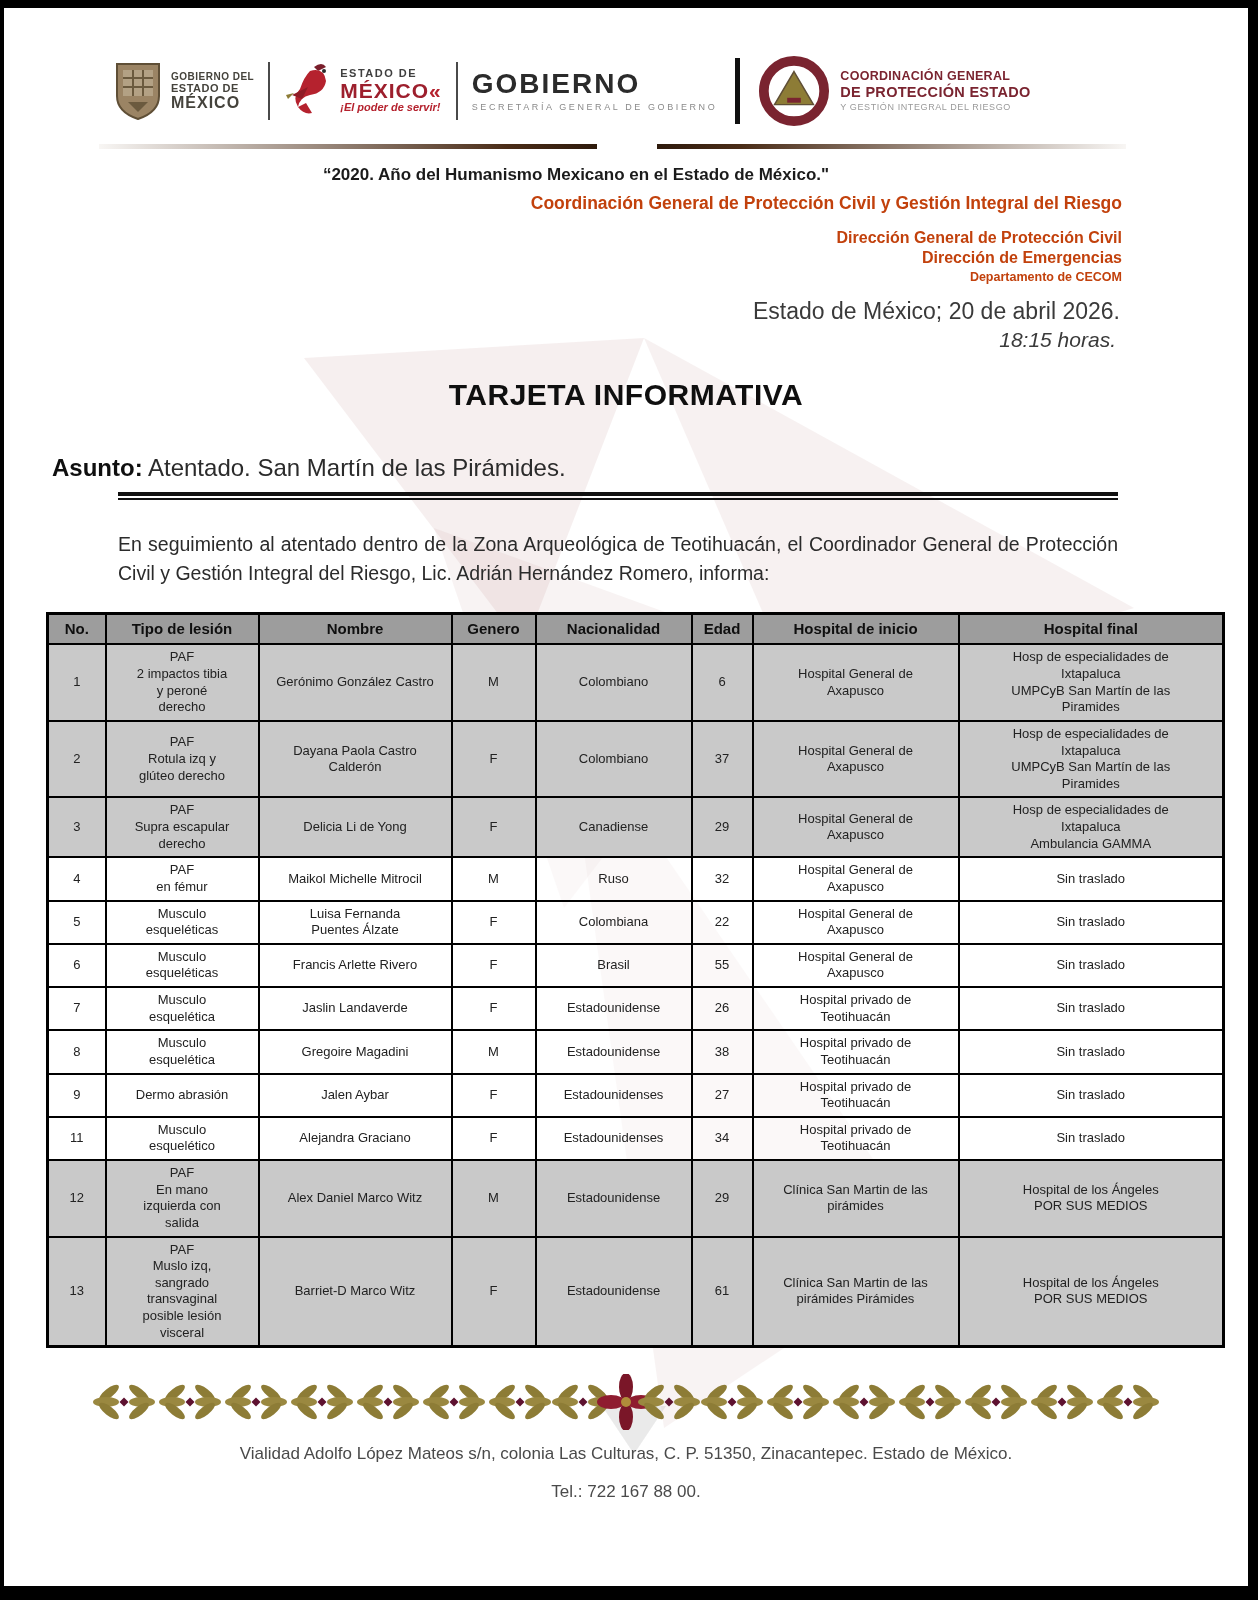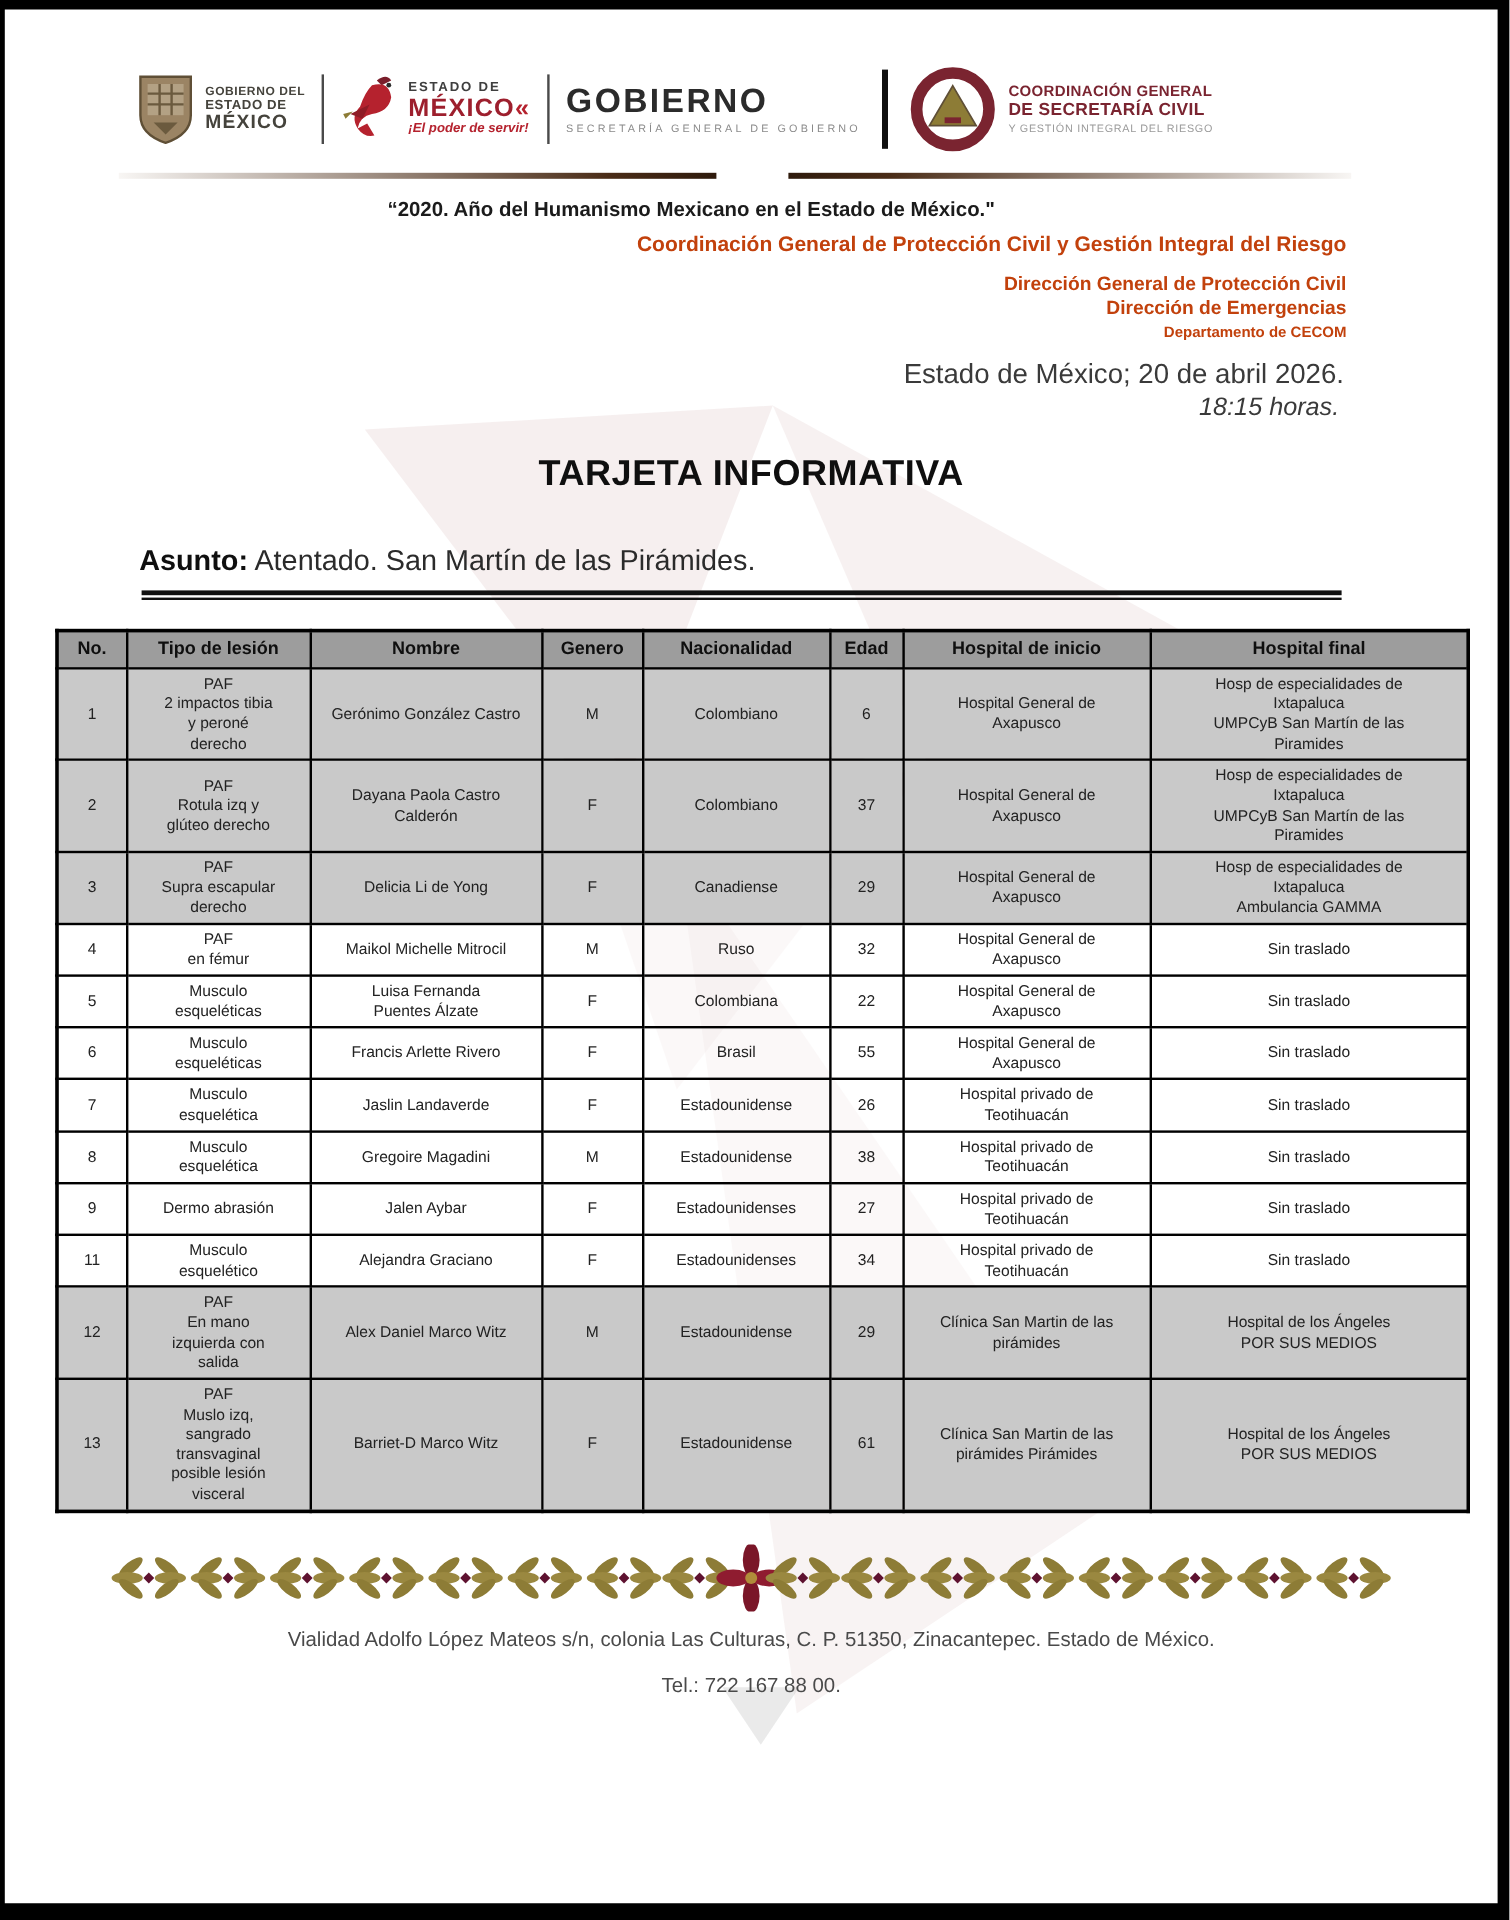--- a/index.html
+++ b/index.html
@@ -41,21 +41,21 @@
   .org-block { text-align:right; margin:8px 126px 0 0; font-weight:bold; color:#c2410c;padding-left:48px; }
   .org-l1 { font-size:17.5px; }
   .org-l2 { font-size:16px; margin-top:15px; }
   .org-l3 { font-size:16px; margin-top:2px; }
   .org-l4 { font-size:12.5px; margin-top:3px; }
   .place-date { text-align:right; margin:14px 128px 0 0; font-size:23px; color:#3a3a3a; }
   .time { text-align:right; margin:3px 132px 0 0; font-size:21px; font-style:italic; color:#3a3a3a; }
 
   .doc-title { text-align:center; margin-top:26px; font-size:30px; font-weight:bold; letter-spacing:0.5px; color:#0f0f0f; }
 
-  .subject-row { margin:42px 130px 0 112px; font-size:24px; color:#2b2b2b; }
+  .subject-row { margin:42px 130px 0 48px; font-size:24px; color:#2b2b2b; }
   .subject-label { font-weight:bold; color:#0f0f0f; }
   .subject-underline-1 { margin:10px 130px 0 114px; height:4px; background:#111; }
   .subject-underline-2 { margin:2px 130px 0 114px; height:2px; background:#111; }
 
   .intro { margin:30px 130px 0 114px; font-size:19.5px; line-height:1.48; text-align:justify; color:#2b2b2b; }
 
   
   table.casualties { margin:24px 0 0 42px; width:1176px; border-collapse:collapse; table-layout:fixed; border:3px solid #000; }
   .casualties th {
     background:#9d9d9d; font-size:15px; font-weight:bold; color:#0f0f0f;
@@ -134,21 +134,21 @@
       <div class="vdiv-thick"></div>
 
       <div class="logo-group">
         <svg width="72" height="72" viewBox="0 0 74 74">
           <circle cx="37" cy="37" r="31" fill="#ffffff" stroke="#7a2430" stroke-width="10"></circle>
           <polygon points="37,17 57,51 17,51" fill="#8d7c36" stroke="#5f4f36" stroke-width="1.5"></polygon>
           <rect x="30" y="44" width="14" height="5" fill="#7a2430"></rect>
         </svg>
         <div class="pc-text">
           <div class="pc-l1">COORDINACIÓN GENERAL</div>
-          <div class="pc-l2">DE SECRETARÍA CIVIL</div>
+          <div class="pc-l2">DE PROTECCIÓN ESTADO</div>
           <div class="pc-l3">Y GESTIÓN INTEGRAL DEL RIESGO</div>
         </div>
       </div>
     </div>
 
     <div class="sep-row">
       <div class="sep-left"></div>
       <div class="sep-right"></div>
     </div>
 
@@ -165,20 +165,21 @@
     <div class="time">18:15 horas.</div>
 
     <div class="doc-title">TARJETA INFORMATIVA</div>
 
     <div class="subject-row">
       <span class="subject-label">Asunto:</span><span> Atentado. San Martín de las Pirámides.</span>
     </div>
     <div class="subject-underline-1"></div>
     <div class="subject-underline-2"></div>
 
+    <div class="intro">En seguimiento al atentado dentro de la Zona Arqueológica de Teotihuacán, el Coordinador General de Protección Civil y Gestión Integral del Riesgo, Lic. Adrián Hernández Romero, informa:</div>
 
     <table class="casualties">
       <colgroup>
         <col style="width:58px">
           <col style="width:153px">
           <col style="width:193px">
           <col style="width:84px">
         <col style="width:156px">
           <col style="width:61px">
           <col style="width:206px">

